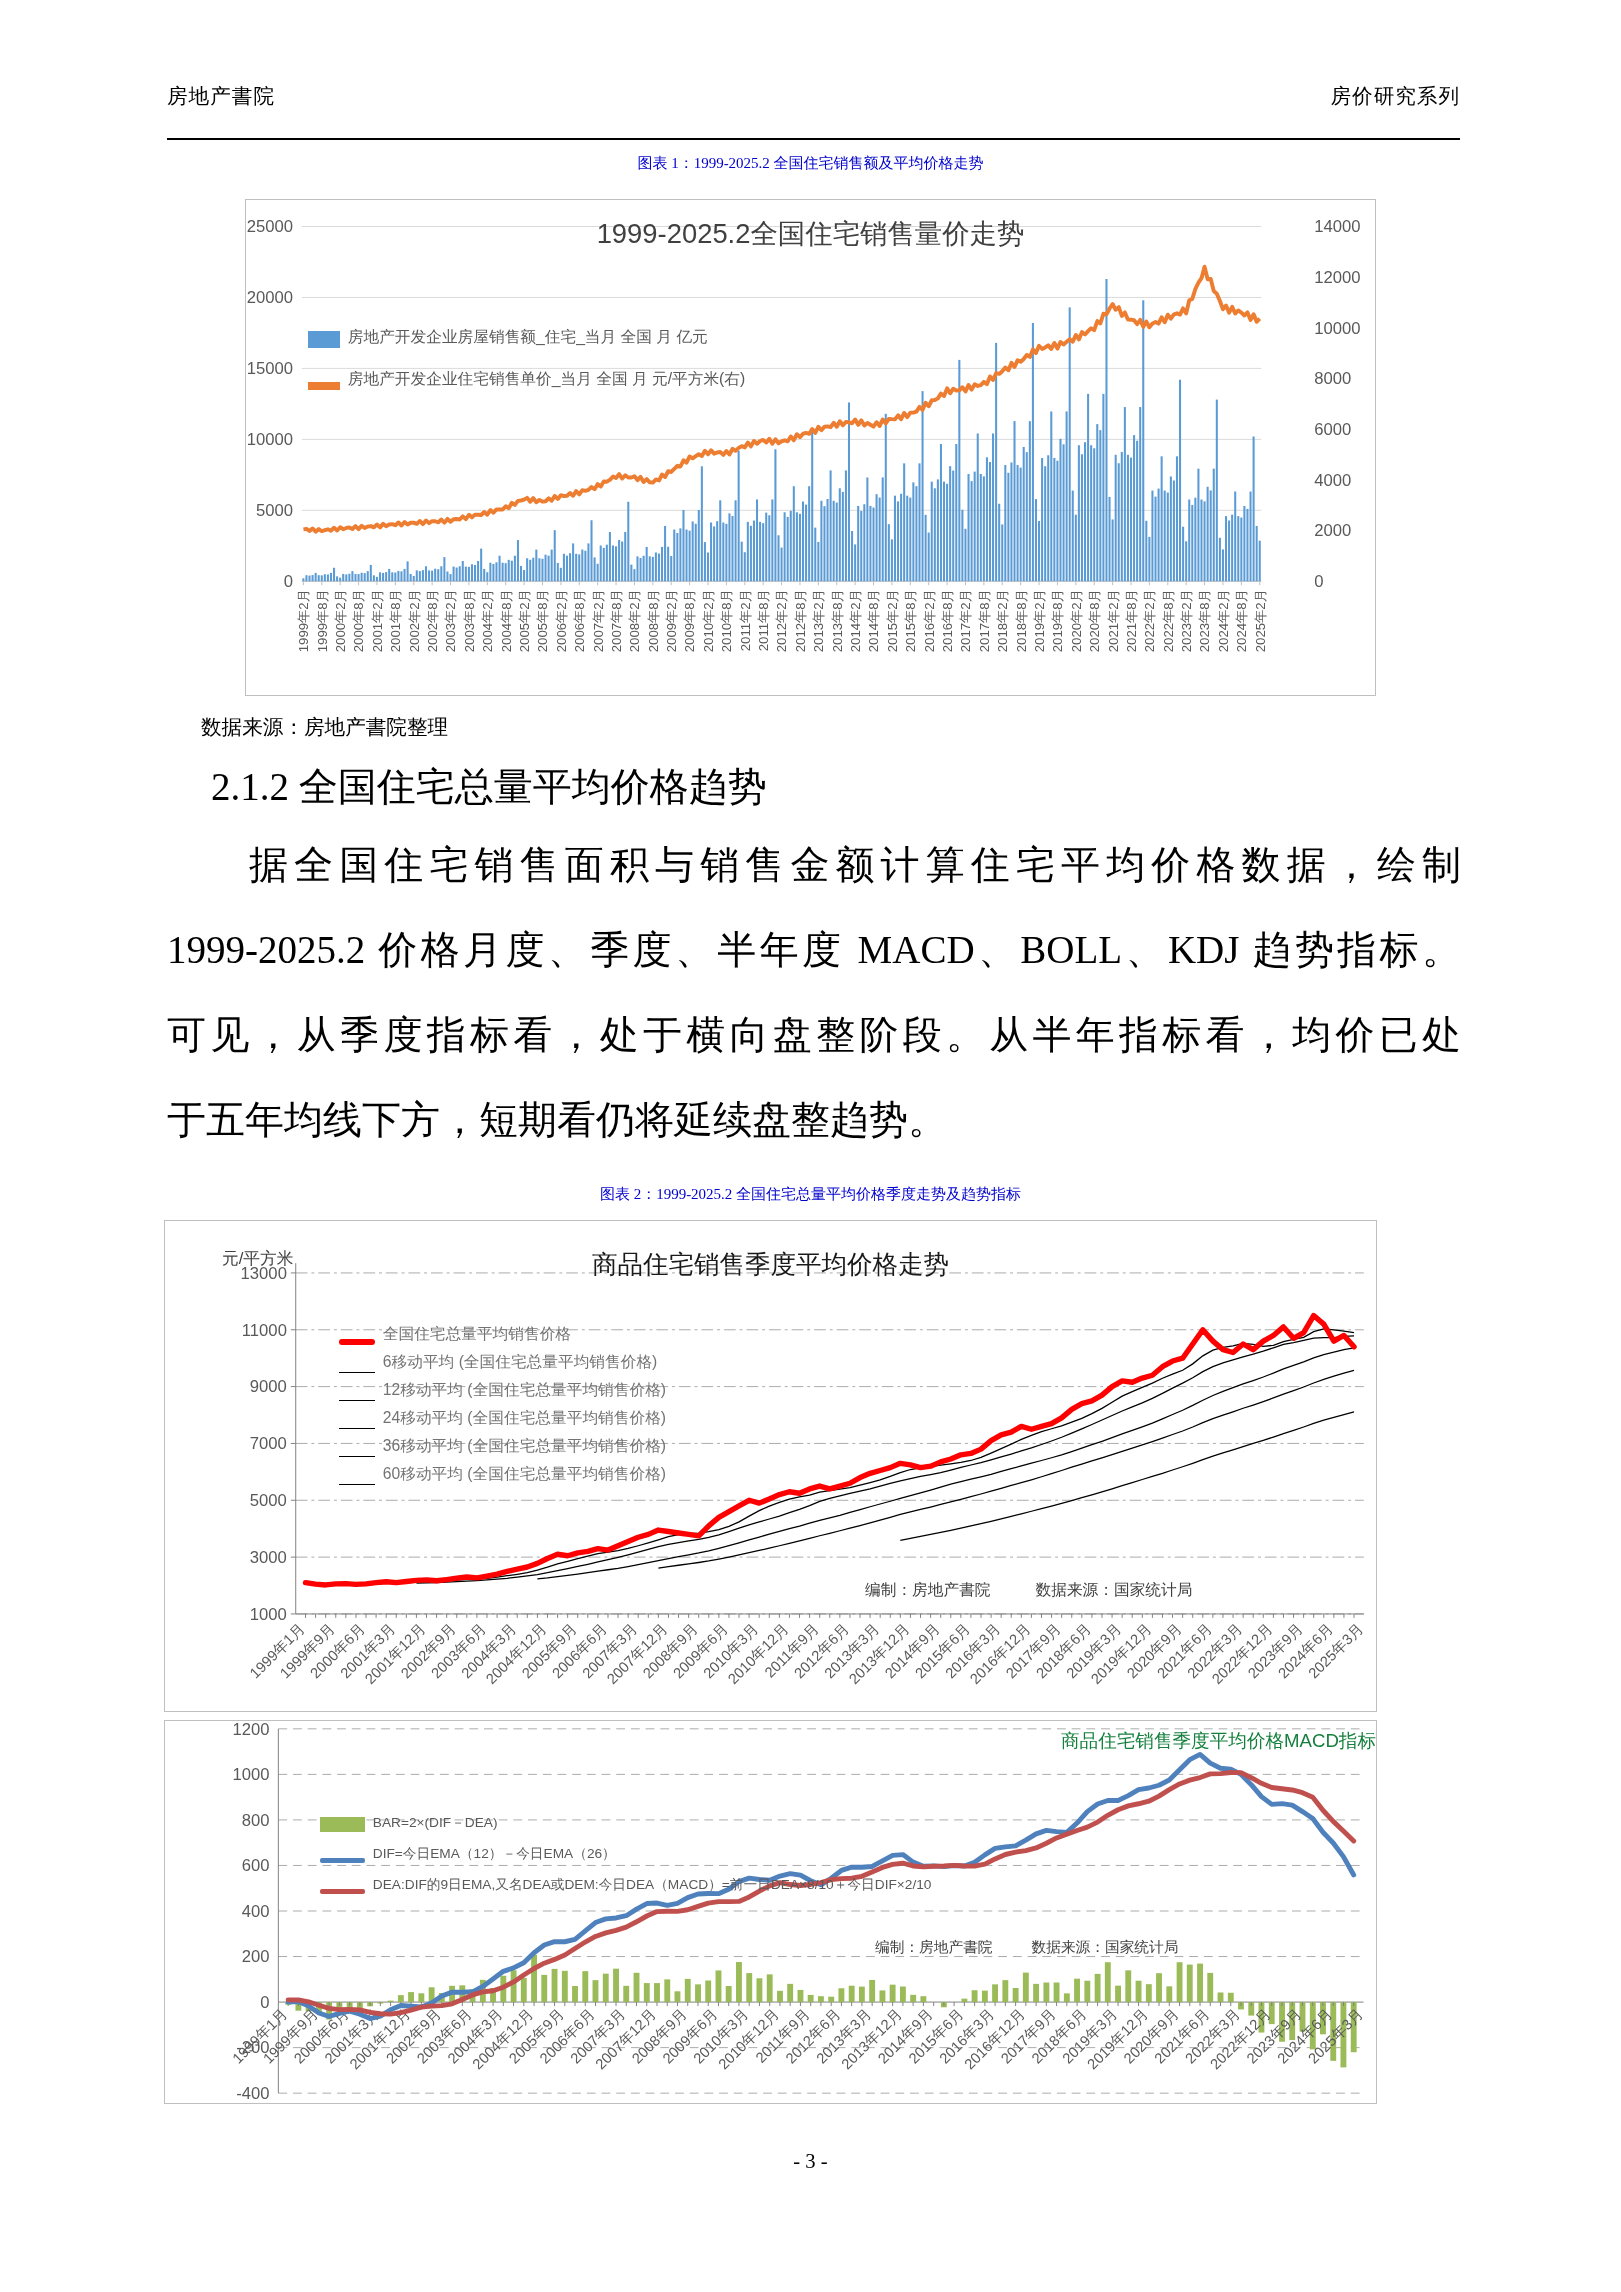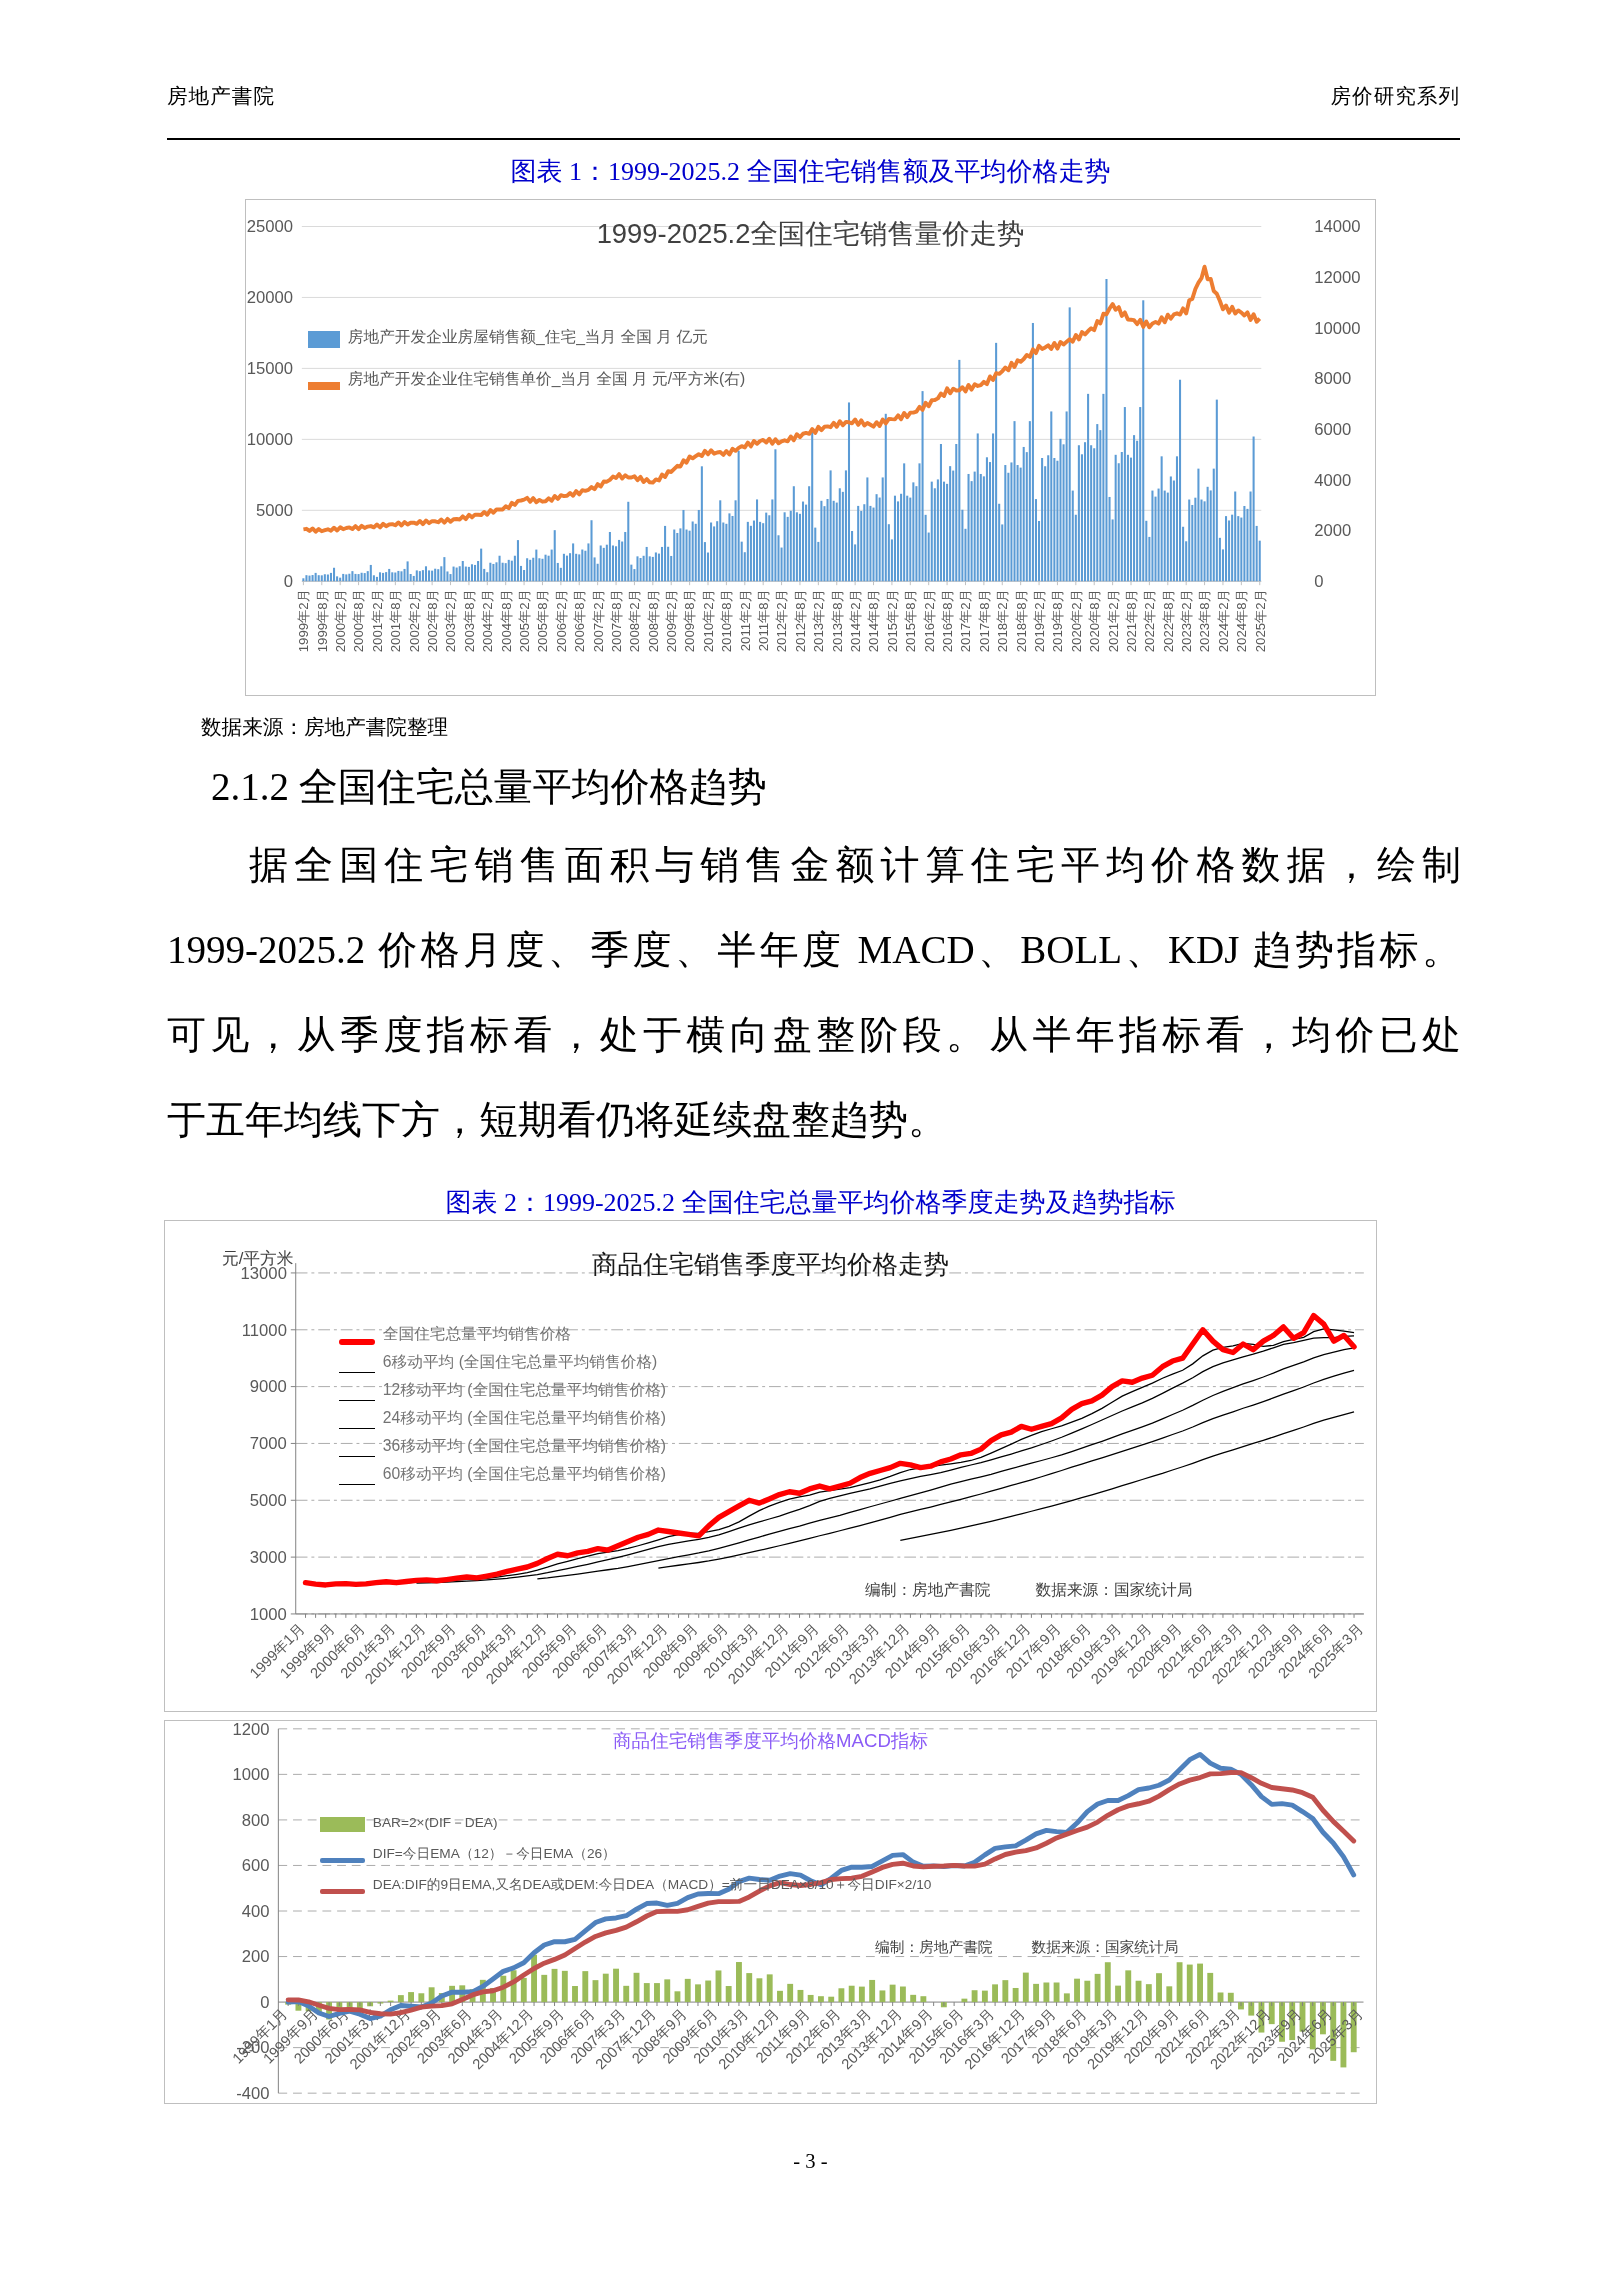--- a/index.html
+++ b/index.html
@@ -4,21 +4,21 @@
 <style>
   html,body{margin:0;padding:0;background:#ffffff;}
   body{position:relative;width:1621px;height:2293px;font-family:"Liberation Serif",serif;color:#000;}
   .abs{position:absolute;}
   
   .hdr{top:82px;font-size:20.6px;letter-spacing:1px;}
   #hdr-left{left:167px;}
   #hdr-right{right:161px;}
   #hdr-rule{left:167px;right:161px;top:138px;border-top:2.9px solid #000;height:0;}
   
-  .caption{left:0;right:0;text-align:center;color:#0000CC;font-size:26px;}
+  .caption{left:0;right:0;text-align:center;color:#0000CC;font-size:15px;}
   #caption1{top:154px;}
   #caption2{top:1185px;}
   
   .chartbox{background:#fff;border:1px solid #BFBFBF;}
   #chart1-box{left:245px;top:199px;width:1129px;height:495px;}
   #chart2-box{left:164px;top:1220px;width:1211px;height:490px;}
   #macd-box{left:164px;top:1720px;width:1211px;height:382px;}
   .chartbox svg{position:absolute;left:0;top:0;}
   
   #c1-title{left:0;right:0;top:15.7px;text-align:center;font-size:27.4px;color:#404040;font-family:"Liberation Sans",sans-serif;}
@@ -31,21 +31,21 @@
   #c2-unit{left:57px;top:25.5px;font-size:16.7px;color:#404040;font-family:"Liberation Sans",sans-serif;}
   #c2-title{left:0;right:0;top:25.5px;text-align:center;font-size:25.5px;color:#1a1a1a;font-family:"Liberation Sans",sans-serif;}
   #c2-legend{left:174px;top:96px;}
   #c2-legend .legend-item{height:28px;font-size:15.7px;color:#737373;}
   .sw-red{width:36px;height:5.9px;background:#FF0000;border-radius:2.9px;}
   .sw-ma{width:36px;height:0;border-top:1.5px solid #000;}
   .annot{display:flex;gap:45px;font-size:15.7px;color:#404040;font-family:"Liberation Sans",sans-serif;}
   #c2-annot{left:700px;top:359px;}
   #macd-annot{left:710px;top:217px;gap:39px;font-size:14.7px;}
   
-  #m-title{left:0;right:0;top:6.9px;text-align:center;font-size:18.6px;color:#8b5cf6;font-family:"Liberation Sans",sans-serif;}
+  #m-title{left:0;right:0;top:6.9px;text-align:right;font-size:18.6px;color:#15803d;font-family:"Liberation Sans",sans-serif;}
   #m-legend{left:155px;top:80px;}
   #m-legend .legend-item{height:31px;font-size:13.7px;color:#595959;}
   .sw-green{width:45px;height:14.7px;background:#9BBB59;}
   .sw-dif{width:45px;height:4.9px;background:#4F81BD;border-radius:2px;}
   .sw-dea{width:45px;height:4.9px;background:#C0504D;border-radius:2px;}
   
   #source-note{left:201px;top:713px;font-size:20.6px;}
   #heading{left:211px;top:760px;font-size:39px;font-weight:normal;}
   #para{left:167px;top:835px;width:1294px;font-size:39px;}
   .pline{height:85px;line-height:59px;white-space:nowrap;}

